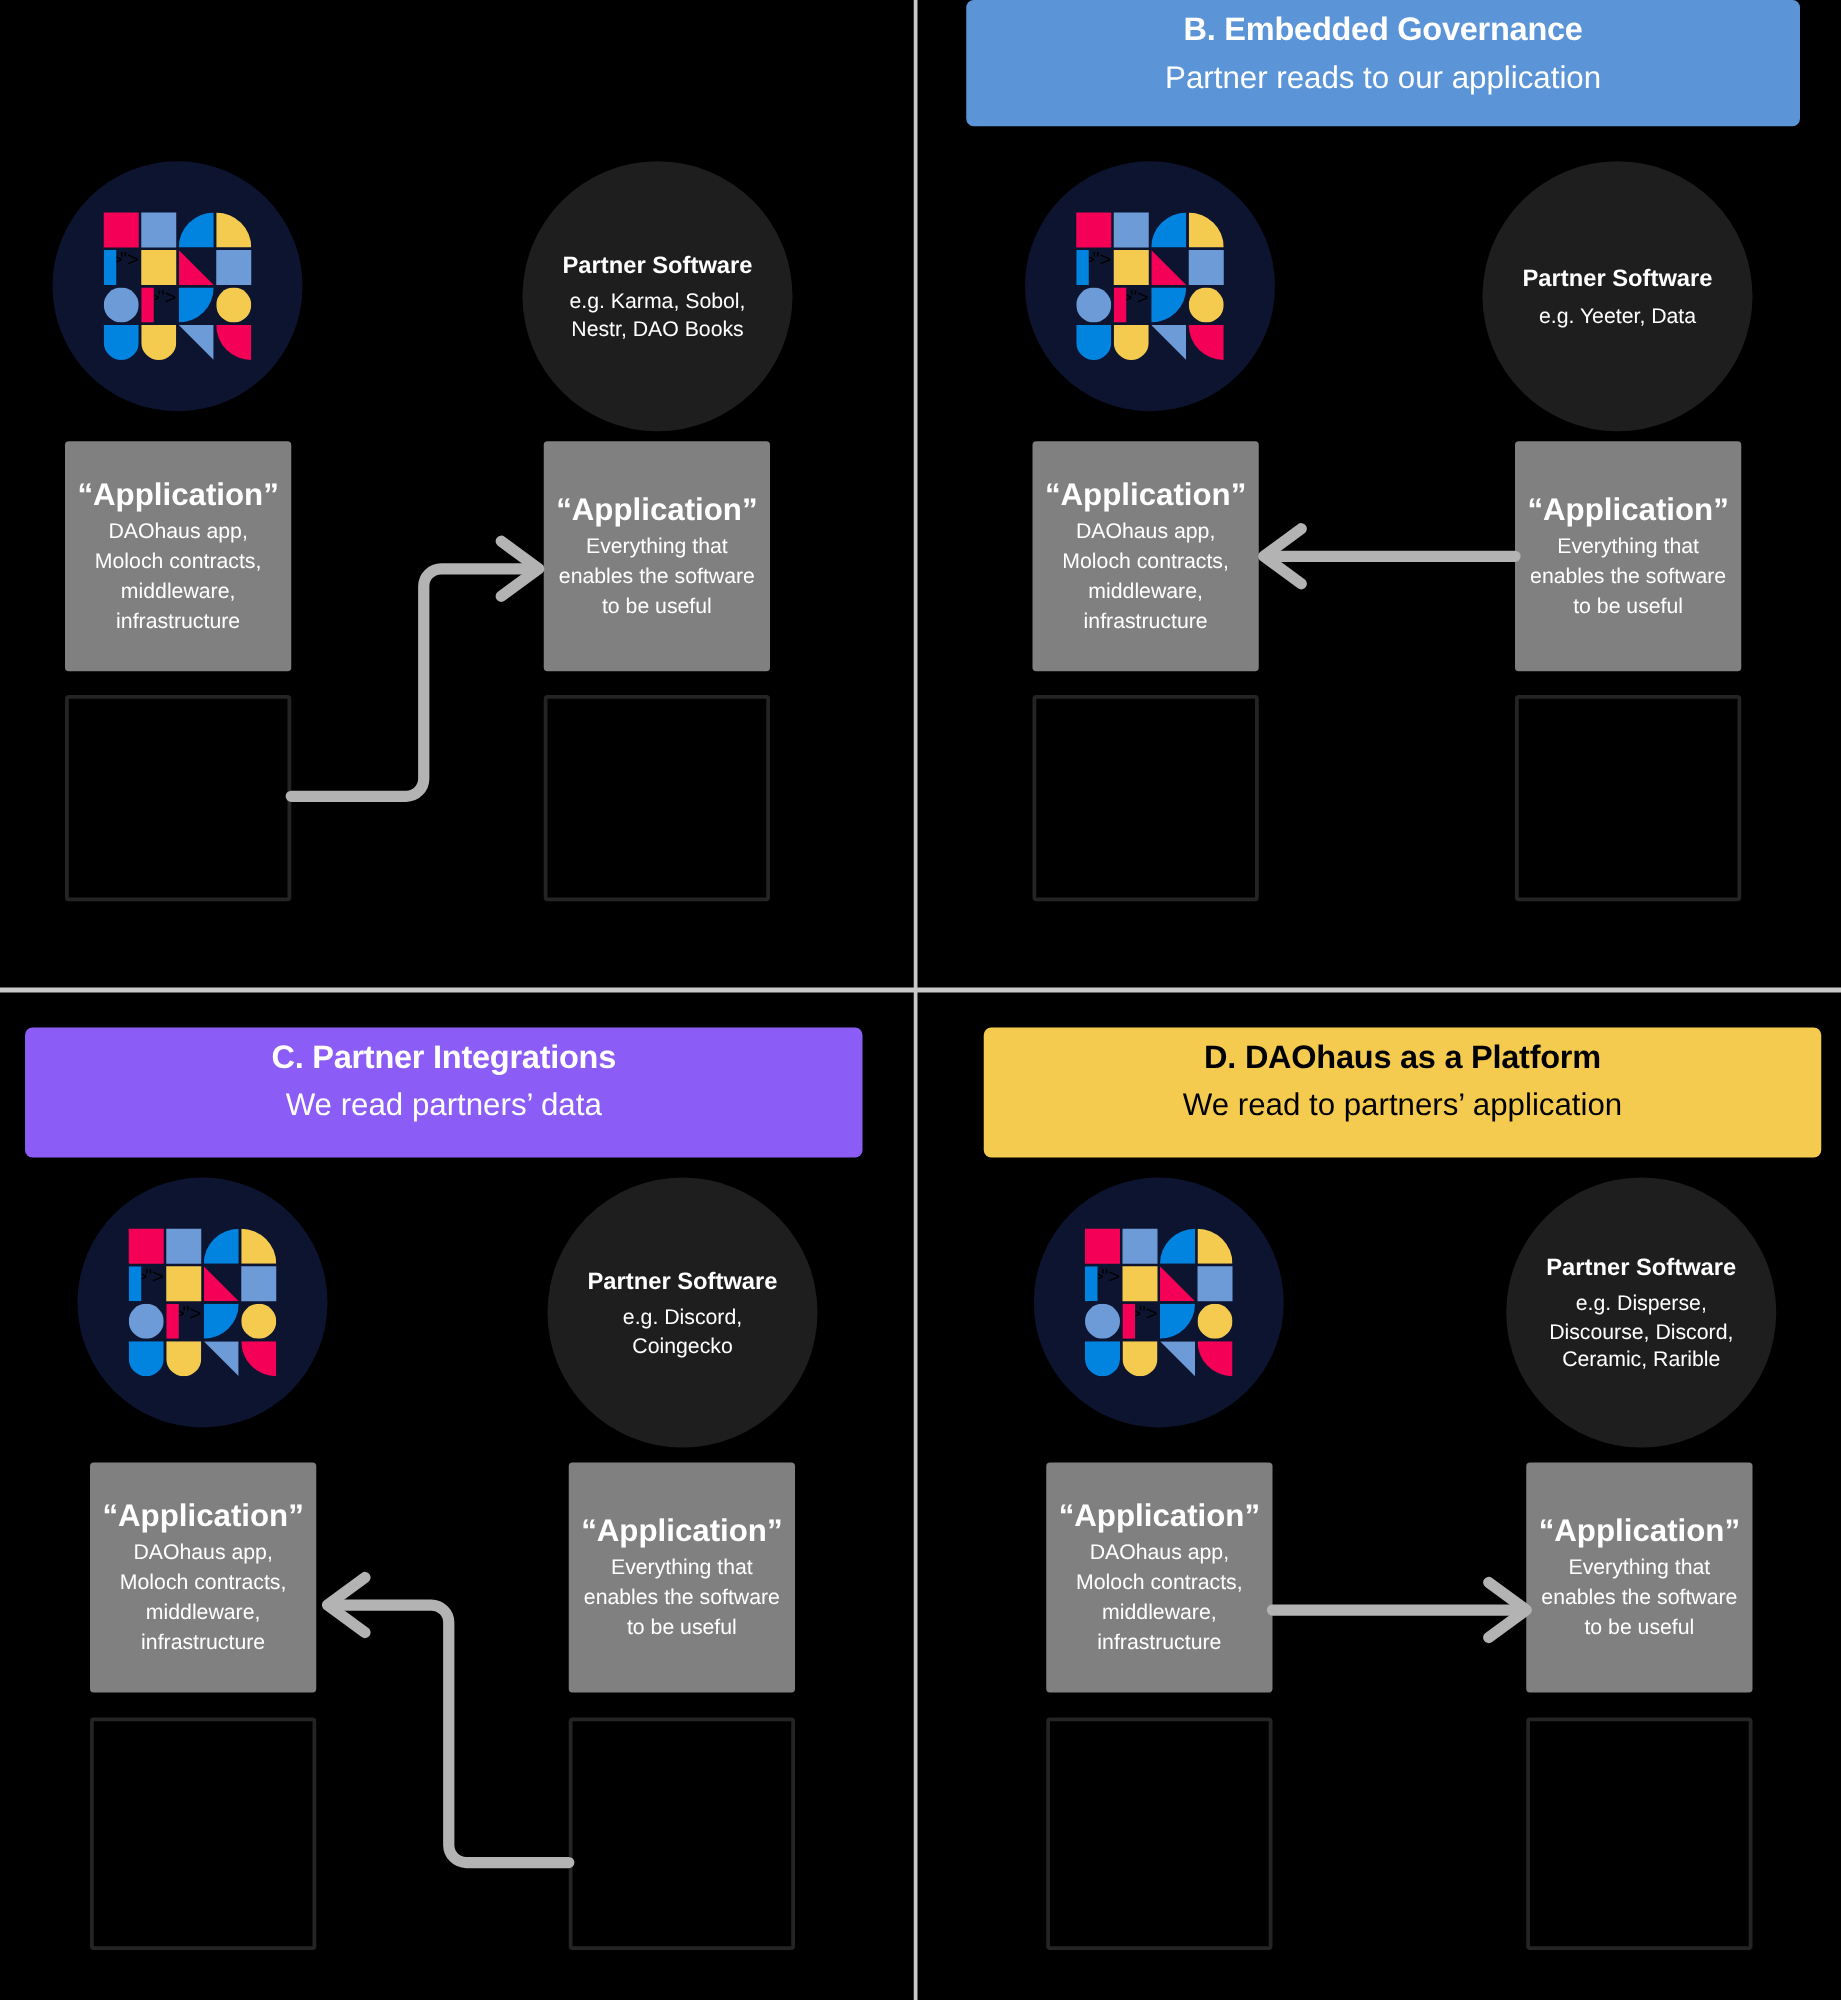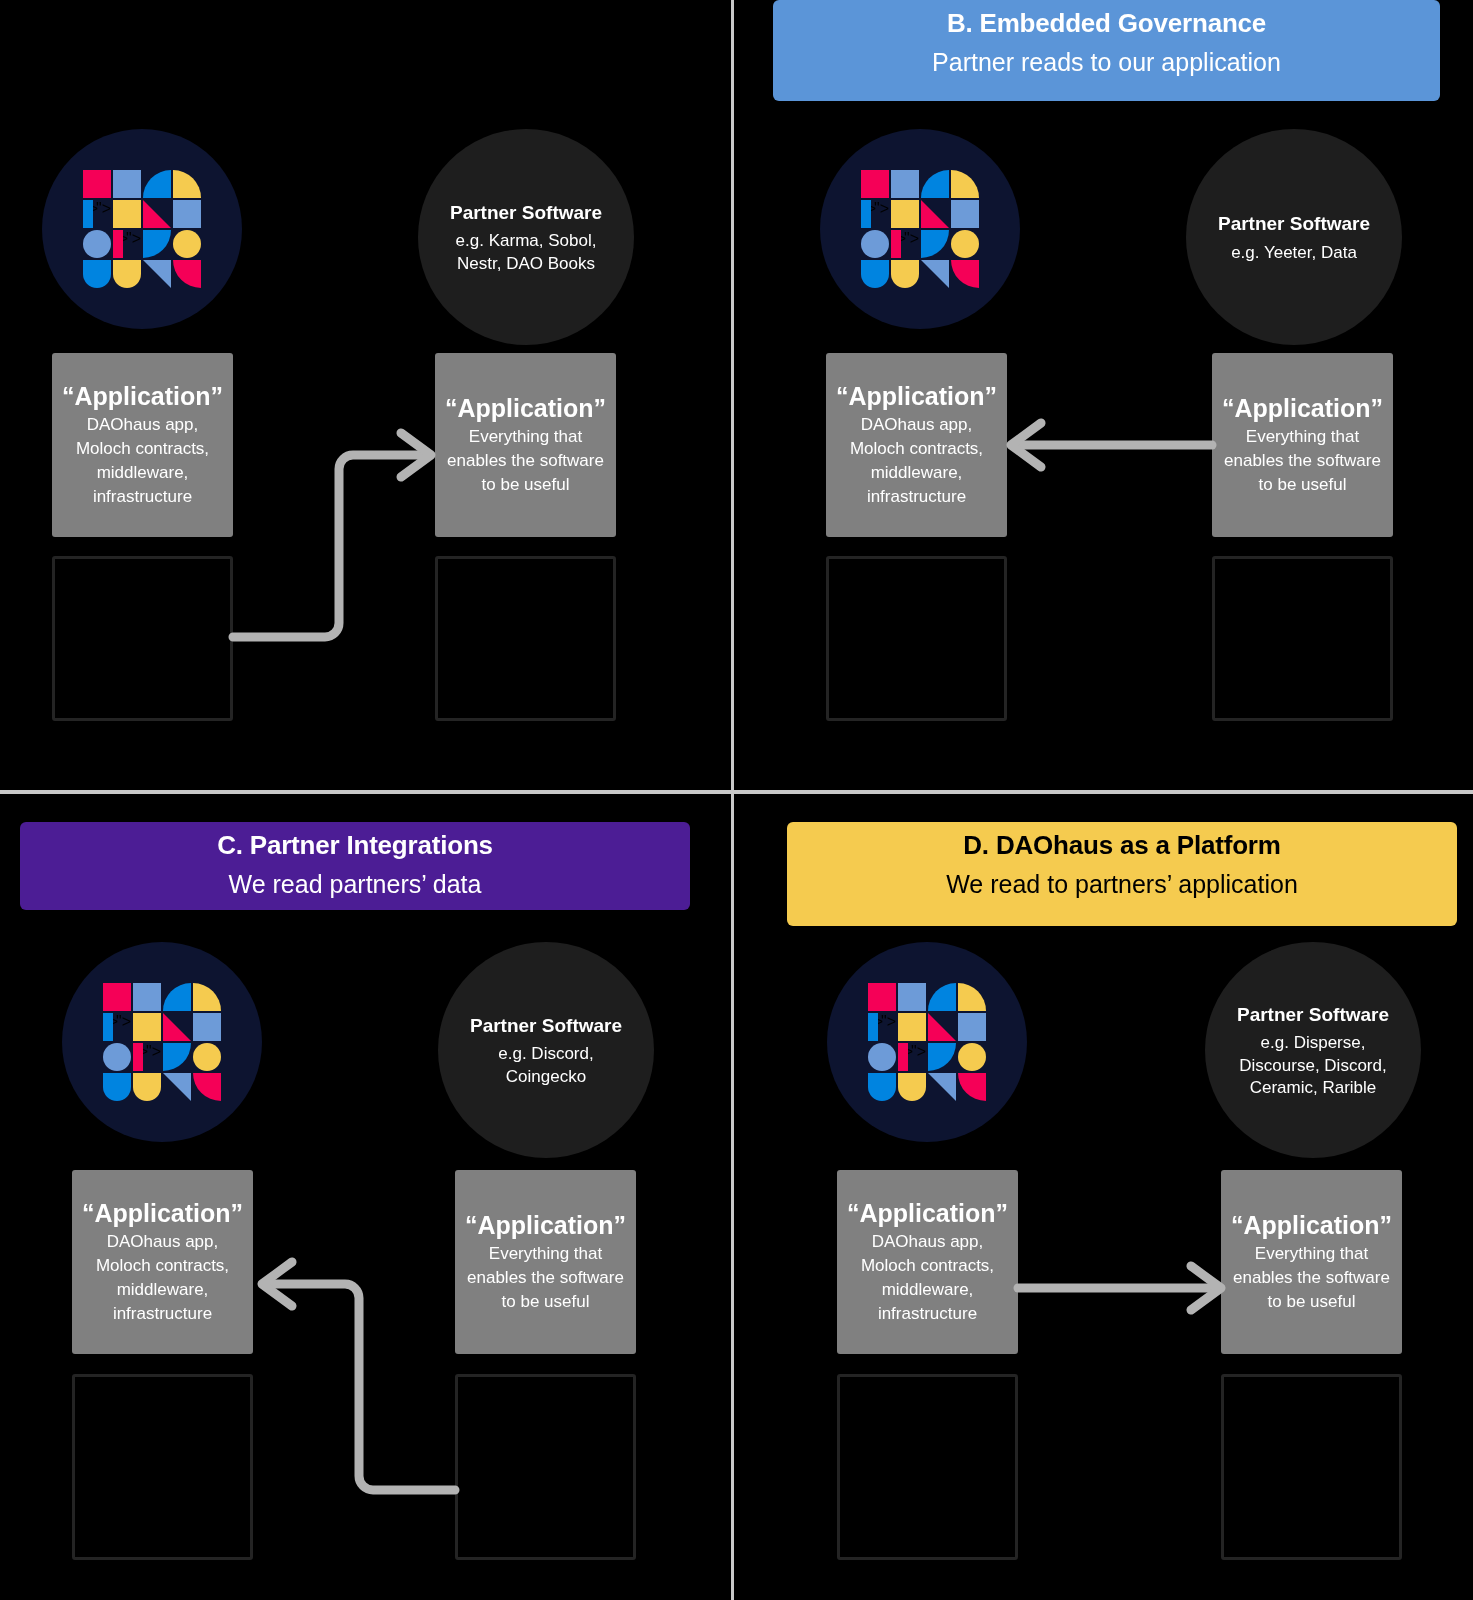--- a/index.html
+++ b/index.html
@@ -51,21 +51,21 @@
     letter-spacing: -0.2px;
     margin-bottom: 14px;
   }
   .banner .b-sub {
     display: block;
     font-size: 25px;
     font-weight: 400;
   }
   #banner-a { left: 0px;  top: 0px;  width: 667px; height: 101px; background: #ff0a54; color: #ffffff; }
   #banner-b { left: 39px; top: 0px;  width: 667px; height: 101px; background: #5b95d8; color: #ffffff; }
-  #banner-c { left: 20px; top: 28px; width: 670px; height: 88px; background: #4c1d95; color: #ffffff; }
+  #banner-c { left: 20px; top: 28px; width: 670px; height: 104px; background: #8b5cf6; color: #ffffff; }
   #banner-d { left: 16px; top: 28px; width: 670px; height: 104px; background: #f5cb4f; color: #000000; }
 
   
   .logo-circle {
     position: absolute;
     border-radius: 50%;
     background: #0d1430;
     display: flex;
     align-items: center;
     justify-content: center;

